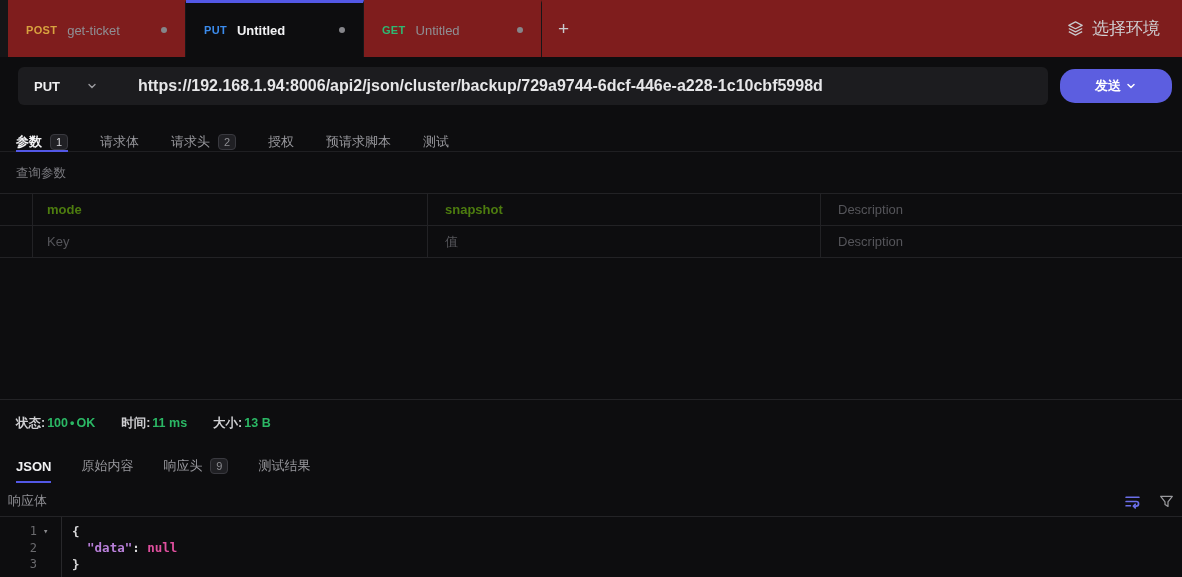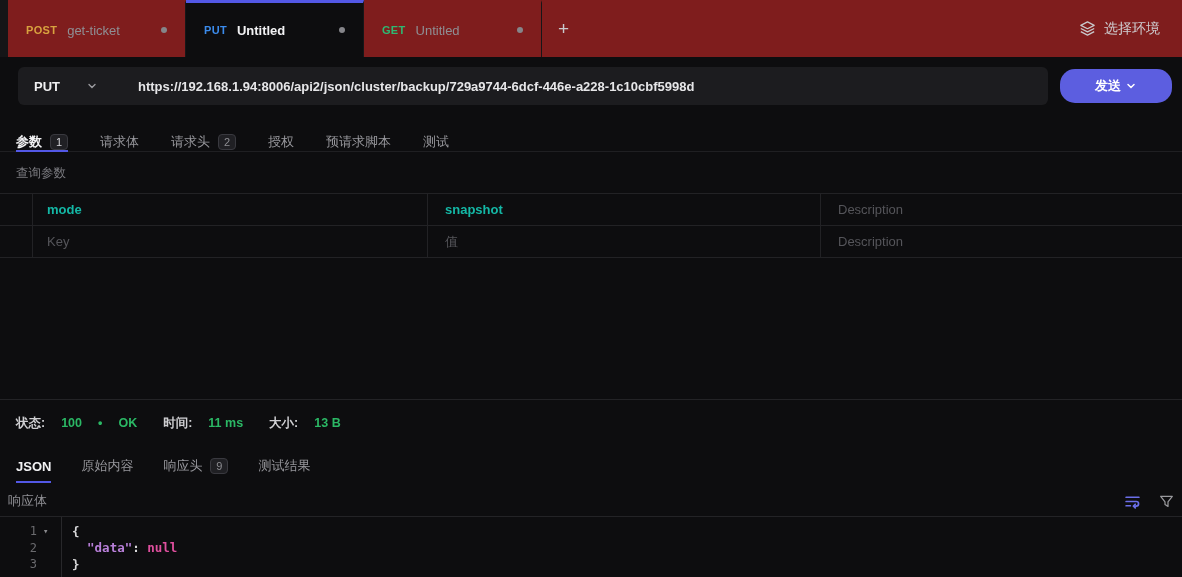--- a/index.html
+++ b/index.html
@@ -33,40 +33,40 @@
   .tab-title { font-size:13px; color:#8f8f94; white-space:nowrap; }
   .tab.active .tab-title { color:#f2f2f4; font-weight:bold; }
   .dot { width:6px; height:6px; border-radius:50%; background:#85858a; margin-left:auto; }
   .new-tab {
     background:none; border:none; color:#c9c9cc; font-size:19px;
     padding:0 16px; cursor:pointer; align-self:center; line-height:1;
   }
   .tabbar-spacer { flex:1; }
   .env-select {
     display:flex; align-items:center; gap:8px; padding:0 22px;
-    color:#cfcfd2; font-size:14px; cursor:pointer;
+    color:#cfcfd2; font-size:17px; cursor:pointer;
   }
   
   .request-row {
     height:58px; background:#0d0d0f;
     display:flex; align-items:center; padding:0 10px 0 18px;
   }
   .url-box {
     flex:1; height:38px; background:#1c1c1f; border-radius:6px;
     display:flex; align-items:center; margin-right:12px; overflow:hidden;
   }
   .method-select {
     display:flex; align-items:center; gap:26px;
     padding:0 20px 0 16px; cursor:pointer; height:100%;
   }
   .method-select .mtext { font-weight:bold; font-size:13px; color:#f0f0f2; }
   .chev { color:#9a9a9e; display:flex; }
   .url-input {
     flex:1; background:transparent; border:none; outline:none;
-    color:#e6e6e8; font-weight:bold; font-size:13px;
+    color:#e6e6e8; font-weight:bold; font-size:16px;
     font-family:"Liberation Sans", sans-serif; padding-left:20px;
   }
   .send-btn {
     width:112px; height:34px; border:none; border-radius:15px;
     background:var(--send-button,#5c5ee0); color:#fff; cursor:pointer;
     display:flex; align-items:center; justify-content:center; gap:4px;
     font-size:13px; font-weight:bold; font-family:"Liberation Sans",sans-serif;
   }
   .send-btn .chev { color:#e4e4ff; }
   
@@ -93,30 +93,30 @@
   
   .section-label { padding:13px 16px 11px 16px; color:#7a7a7f; font-size:12.5px; }
   .param-table { border-top:1px solid #222225; }
   .prow {
     display:grid; grid-template-columns:32px 395px 393px 1fr;
     height:32px; border-bottom:1px solid #222225;
   }
   .pc { display:flex; align-items:center; padding-left:14px; font-size:13px; }
   .pc + .pc { border-left:1px solid #222225; }
   .pc.c2, .pc.c3 { padding-left:17px; }
-  .pc.filled { color:#14b8a6; font-weight:bold; }
+  .pc.filled { color:#4d7c0f; font-weight:bold; }
   .pc.ph { color:#55555a; }
   .params-spacer { height:141px; }
   
   .response { border-top:1px solid #232326; }
   .status-row {
     height:46px; display:flex; align-items:center; gap:26px;
     padding-left:16px; font-size:12.5px;
   }
-  .status-item { display:flex; align-items:center; gap:16px; white-space:nowrap; }
+  .status-item { display:flex; align-items:center; gap:2px; white-space:nowrap; }
   .st-label { color:#cfcfd2; font-weight:bold; }
   .st-val { color:var(--status-green,#2bb865); font-weight:bold; }
   .resp-tabs {
     height:40px; display:flex; align-items:stretch; gap:30px; padding-left:16px;
   }
   .resp-tabs .rtab.active::after { bottom:3px; }
   .body-header {
     height:30px; display:flex; align-items:center;
     padding:0 8px; color:#8f8f94; font-size:13px;
   }

